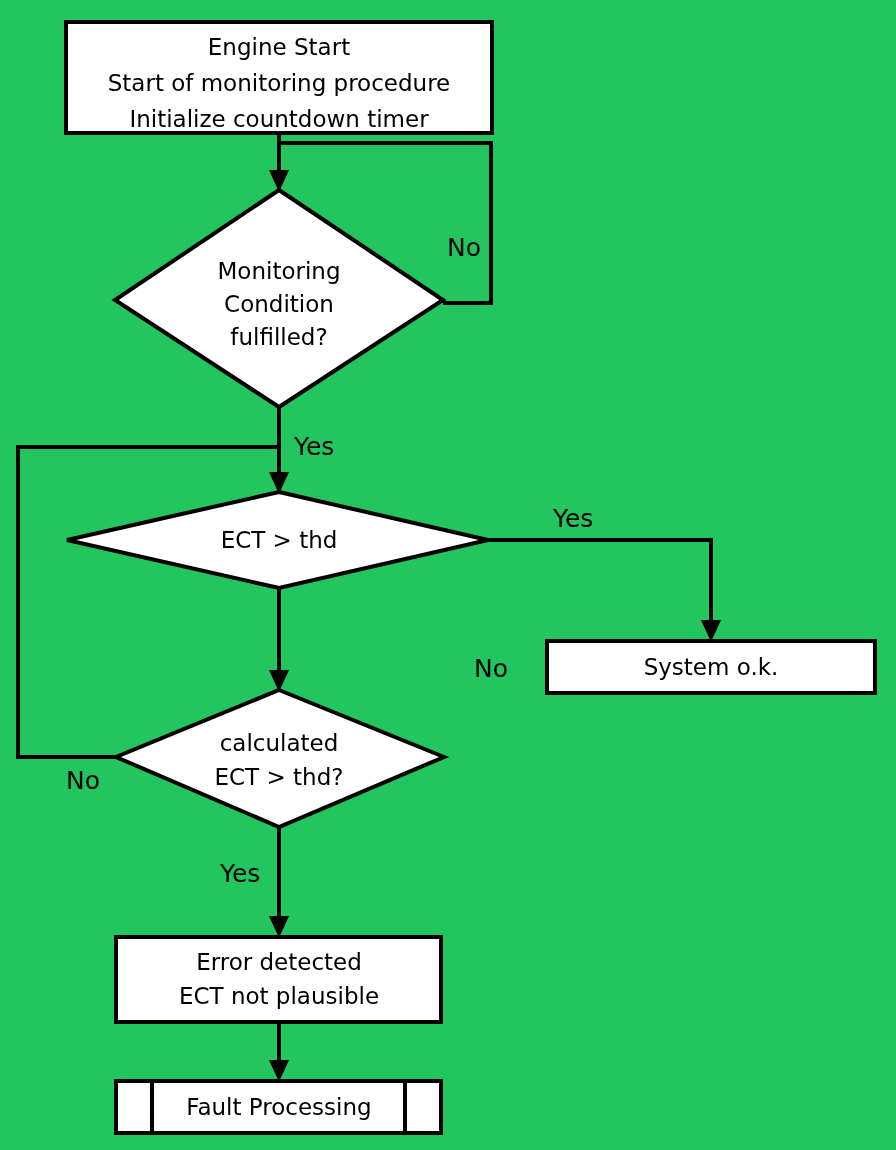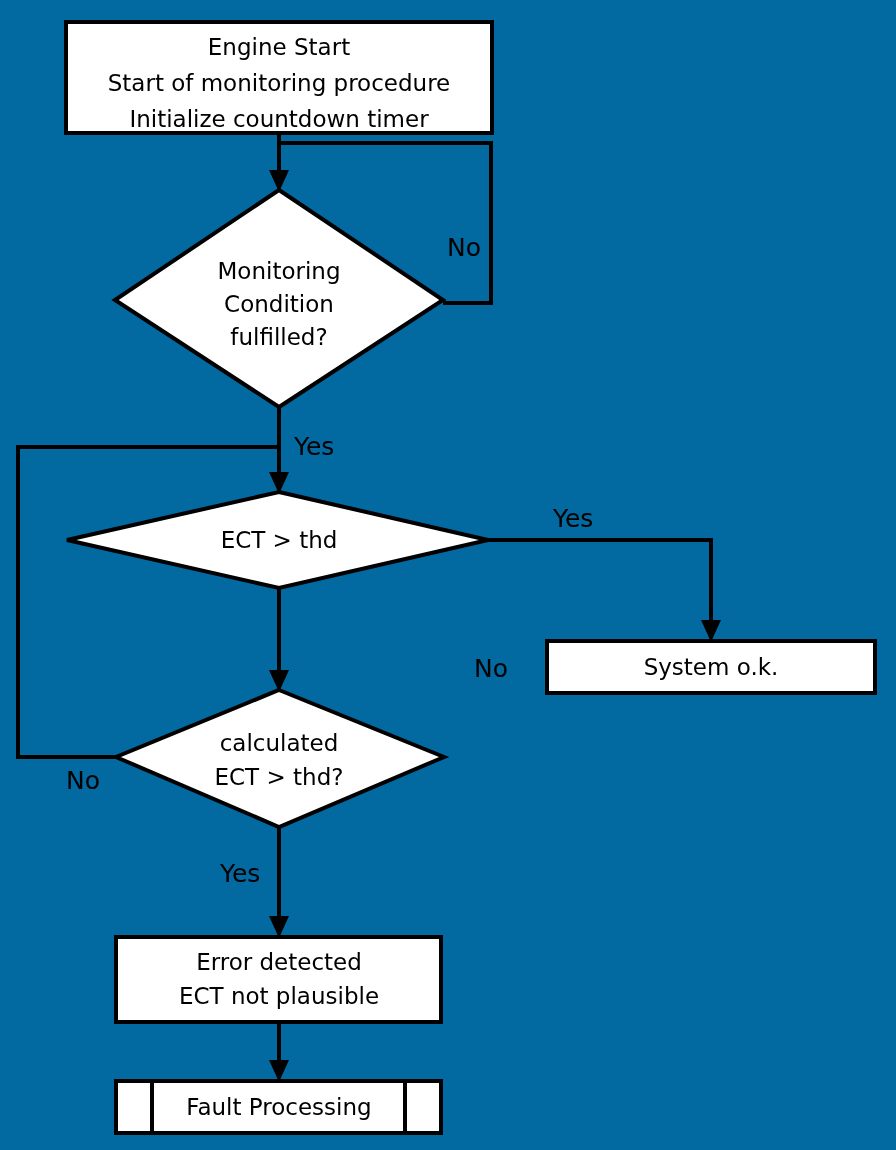--- a/index.html
+++ b/index.html
@@ -10,21 +10,21 @@
   body {
     width: 896px;
     height: 1150px;
     font-family: "DejaVu Sans", sans-serif;
     overflow: hidden;
   }
   #flowchart-root {
     position: relative;
     width: 896px;
     height: 1150px;
-    background: #0369a1;
+    background: #22c55e;
   }
   svg.chart-svg {
     display: block;
     width: 896px;
     height: 1150px;
   }
   .shape-outline {
     fill: #ffffff;
     stroke: #000000;
     stroke-width: 4;

